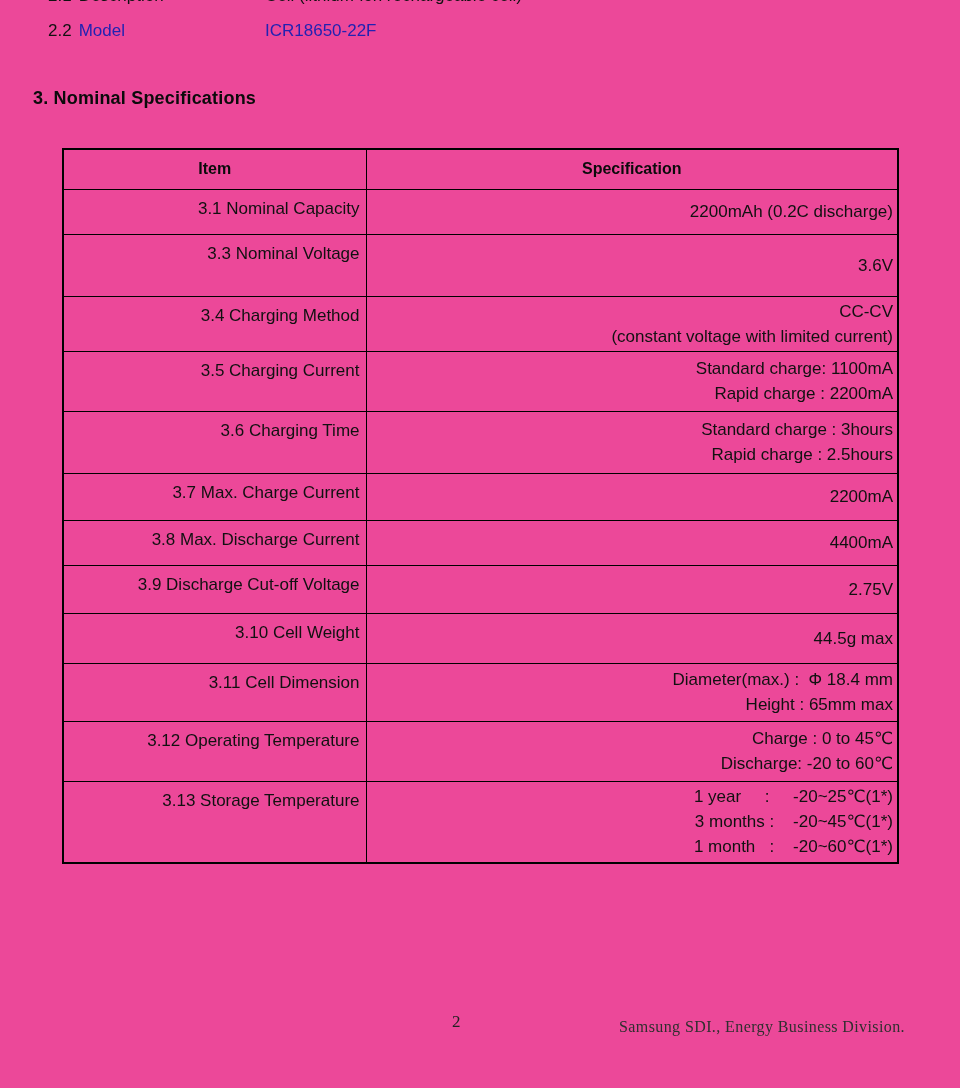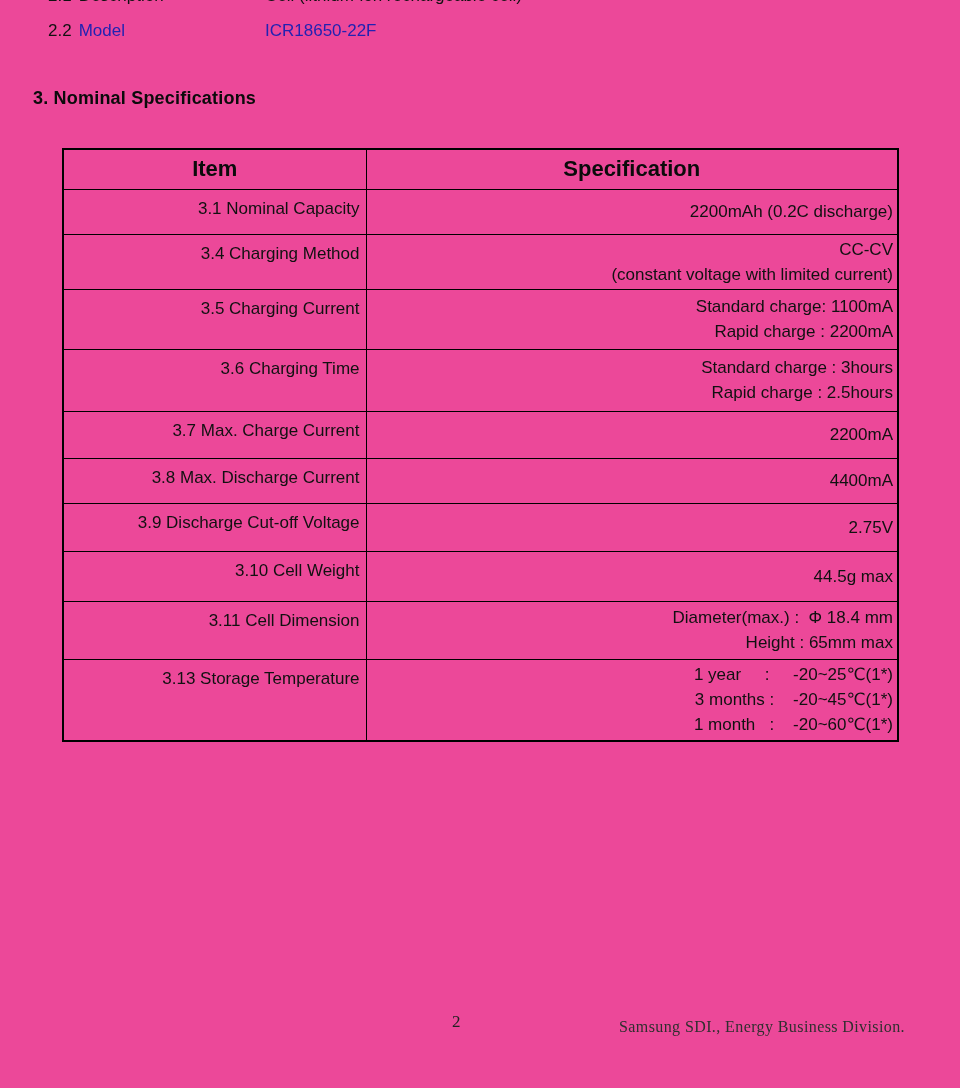--- a/index.html
+++ b/index.html
@@ -34,21 +34,21 @@
     border-collapse: collapse;
     table-layout: fixed;
     border: 2px solid #000;
     font-size: 17px;
   }
   .spec-table col.c-item { width: 303px; }
   .spec-table col.c-spec { width: 532px; }
   .spec-table th, .spec-table td { border: 1.6px solid #000; }
   .spec-table th {
     font-weight: bold; text-align: center; vertical-align: middle;
-    font-size: 22px; color: #0b0b0b;
+    font-size: 16px; color: #0b0b0b;
   }
   td.cell-item {
     vertical-align: top; text-align: right;
     padding: 8px 6px 0 10px;
     line-height: 22px; color: #111;
   }
   td.cell-spec {
     vertical-align: middle; text-align: right;
     white-space: pre; line-height: 25px;
     padding: 2px 4px; color: #111; margin-left: 45px;
@@ -100,20 +100,24 @@
       </colgroup>
     <tbody>
         <tr style="height:40px">
       <th>Item</th>
       <th>Specification</th>
     </tr>
     <tr style="height:45px">
       <td class="cell-item">3.1 Nominal Capacity</td>
       <td class="cell-spec">2200mAh (0.2C discharge)</td>
     </tr>
+    <tr style="height:62px">
+      <td class="cell-item">3.3 Nominal Voltage</td>
+      <td class="cell-spec">3.6V</td>
+    </tr>
     <tr style="height:53px">
       <td class="cell-item">3.4 Charging Method</td>
       <td class="cell-spec">CC-CV
 (constant voltage with limited current)</td>
     </tr>
     <tr style="height:60px">
       <td class="cell-item">3.5 Charging Current</td>
       <td class="cell-spec">Standard charge: 1100mA
 Rapid charge : 2200mA</td>
     </tr>
@@ -136,20 +140,25 @@
     </tr>
     <tr style="height:50px">
       <td class="cell-item">3.10 Cell Weight</td>
       <td class="cell-spec">44.5g max</td>
     </tr>
     <tr style="height:58px">
       <td class="cell-item">3.11 Cell Dimension</td>
       <td class="cell-spec">Diameter(max.) :  Φ 18.4 mm
 Height : 65mm max</td>
     </tr>
+    <tr style="height:60px">
+      <td class="cell-item">3.12 Operating Temperature</td>
+      <td class="cell-spec">Charge : 0 to 45℃
+Discharge: -20 to 60℃</td>
+    </tr>
     <tr style="height:82px">
       <td class="cell-item">3.13 Storage Temperature</td>
       <td class="cell-spec">1 year     :     -20~25℃(1*)
 3 months :    -20~45℃(1*)
 1 month   :    -20~60℃(1*)</td>
     </tr>
   </tbody>
     </table>
 
 

